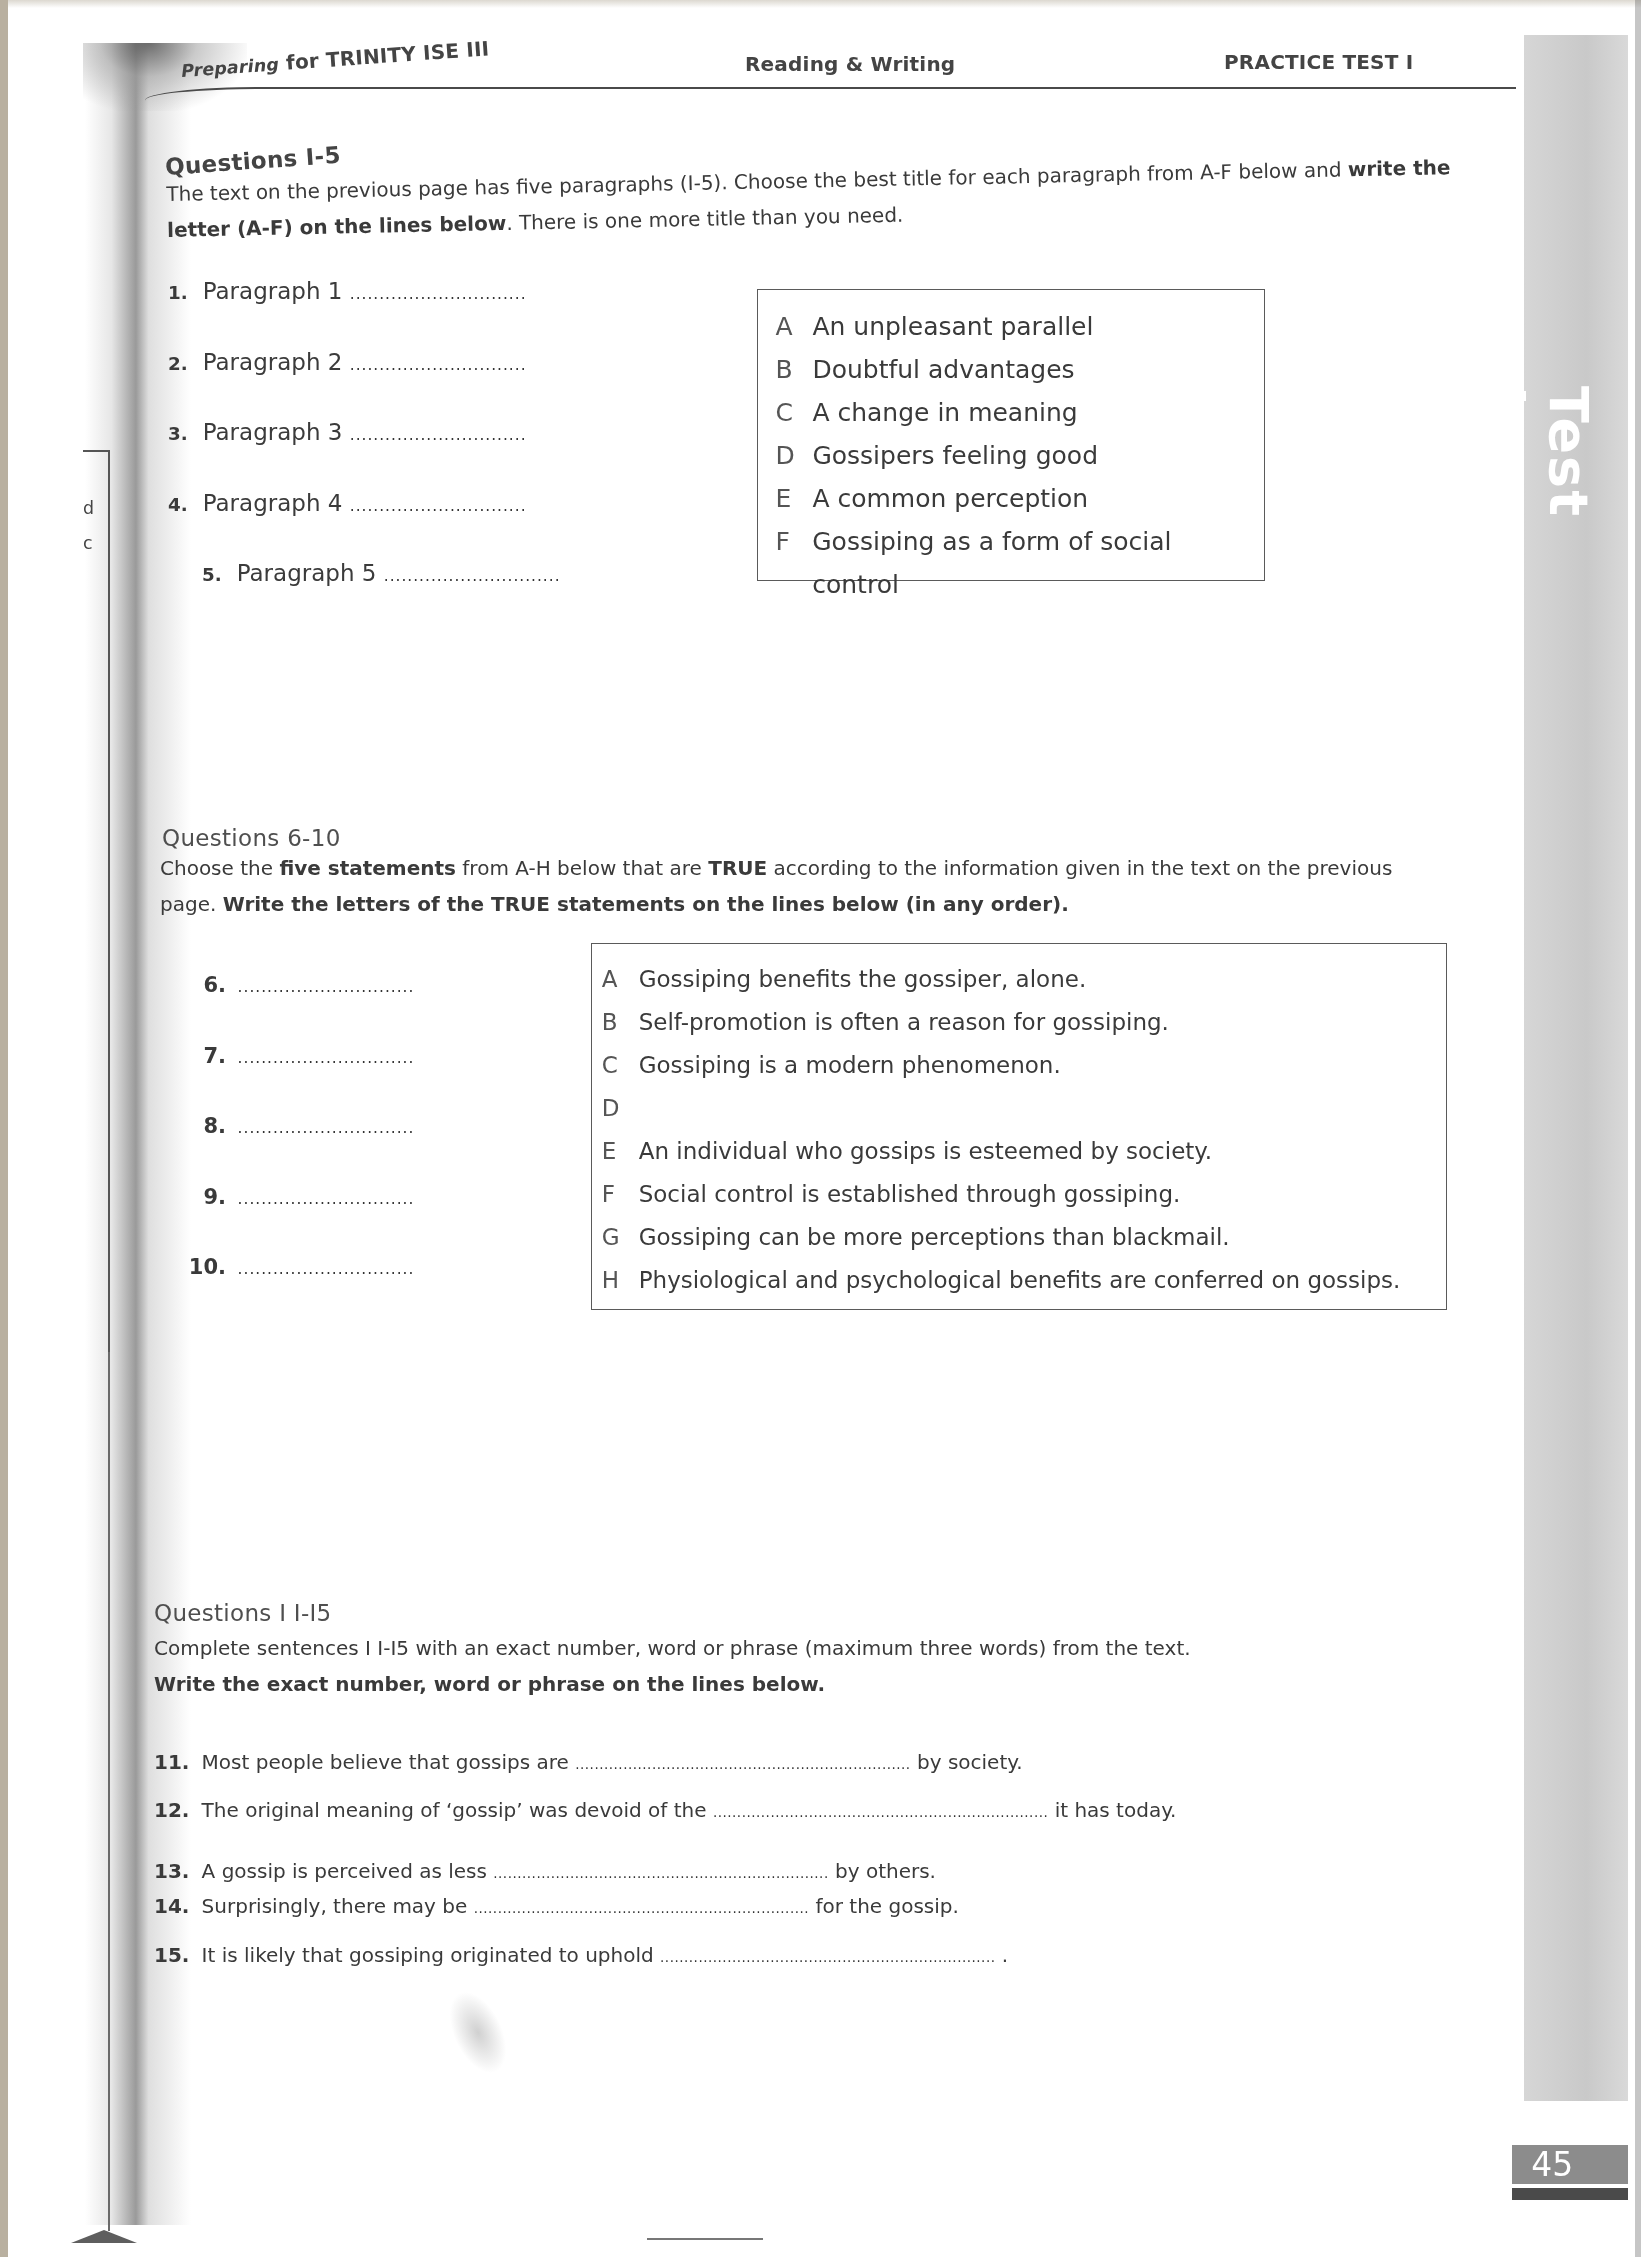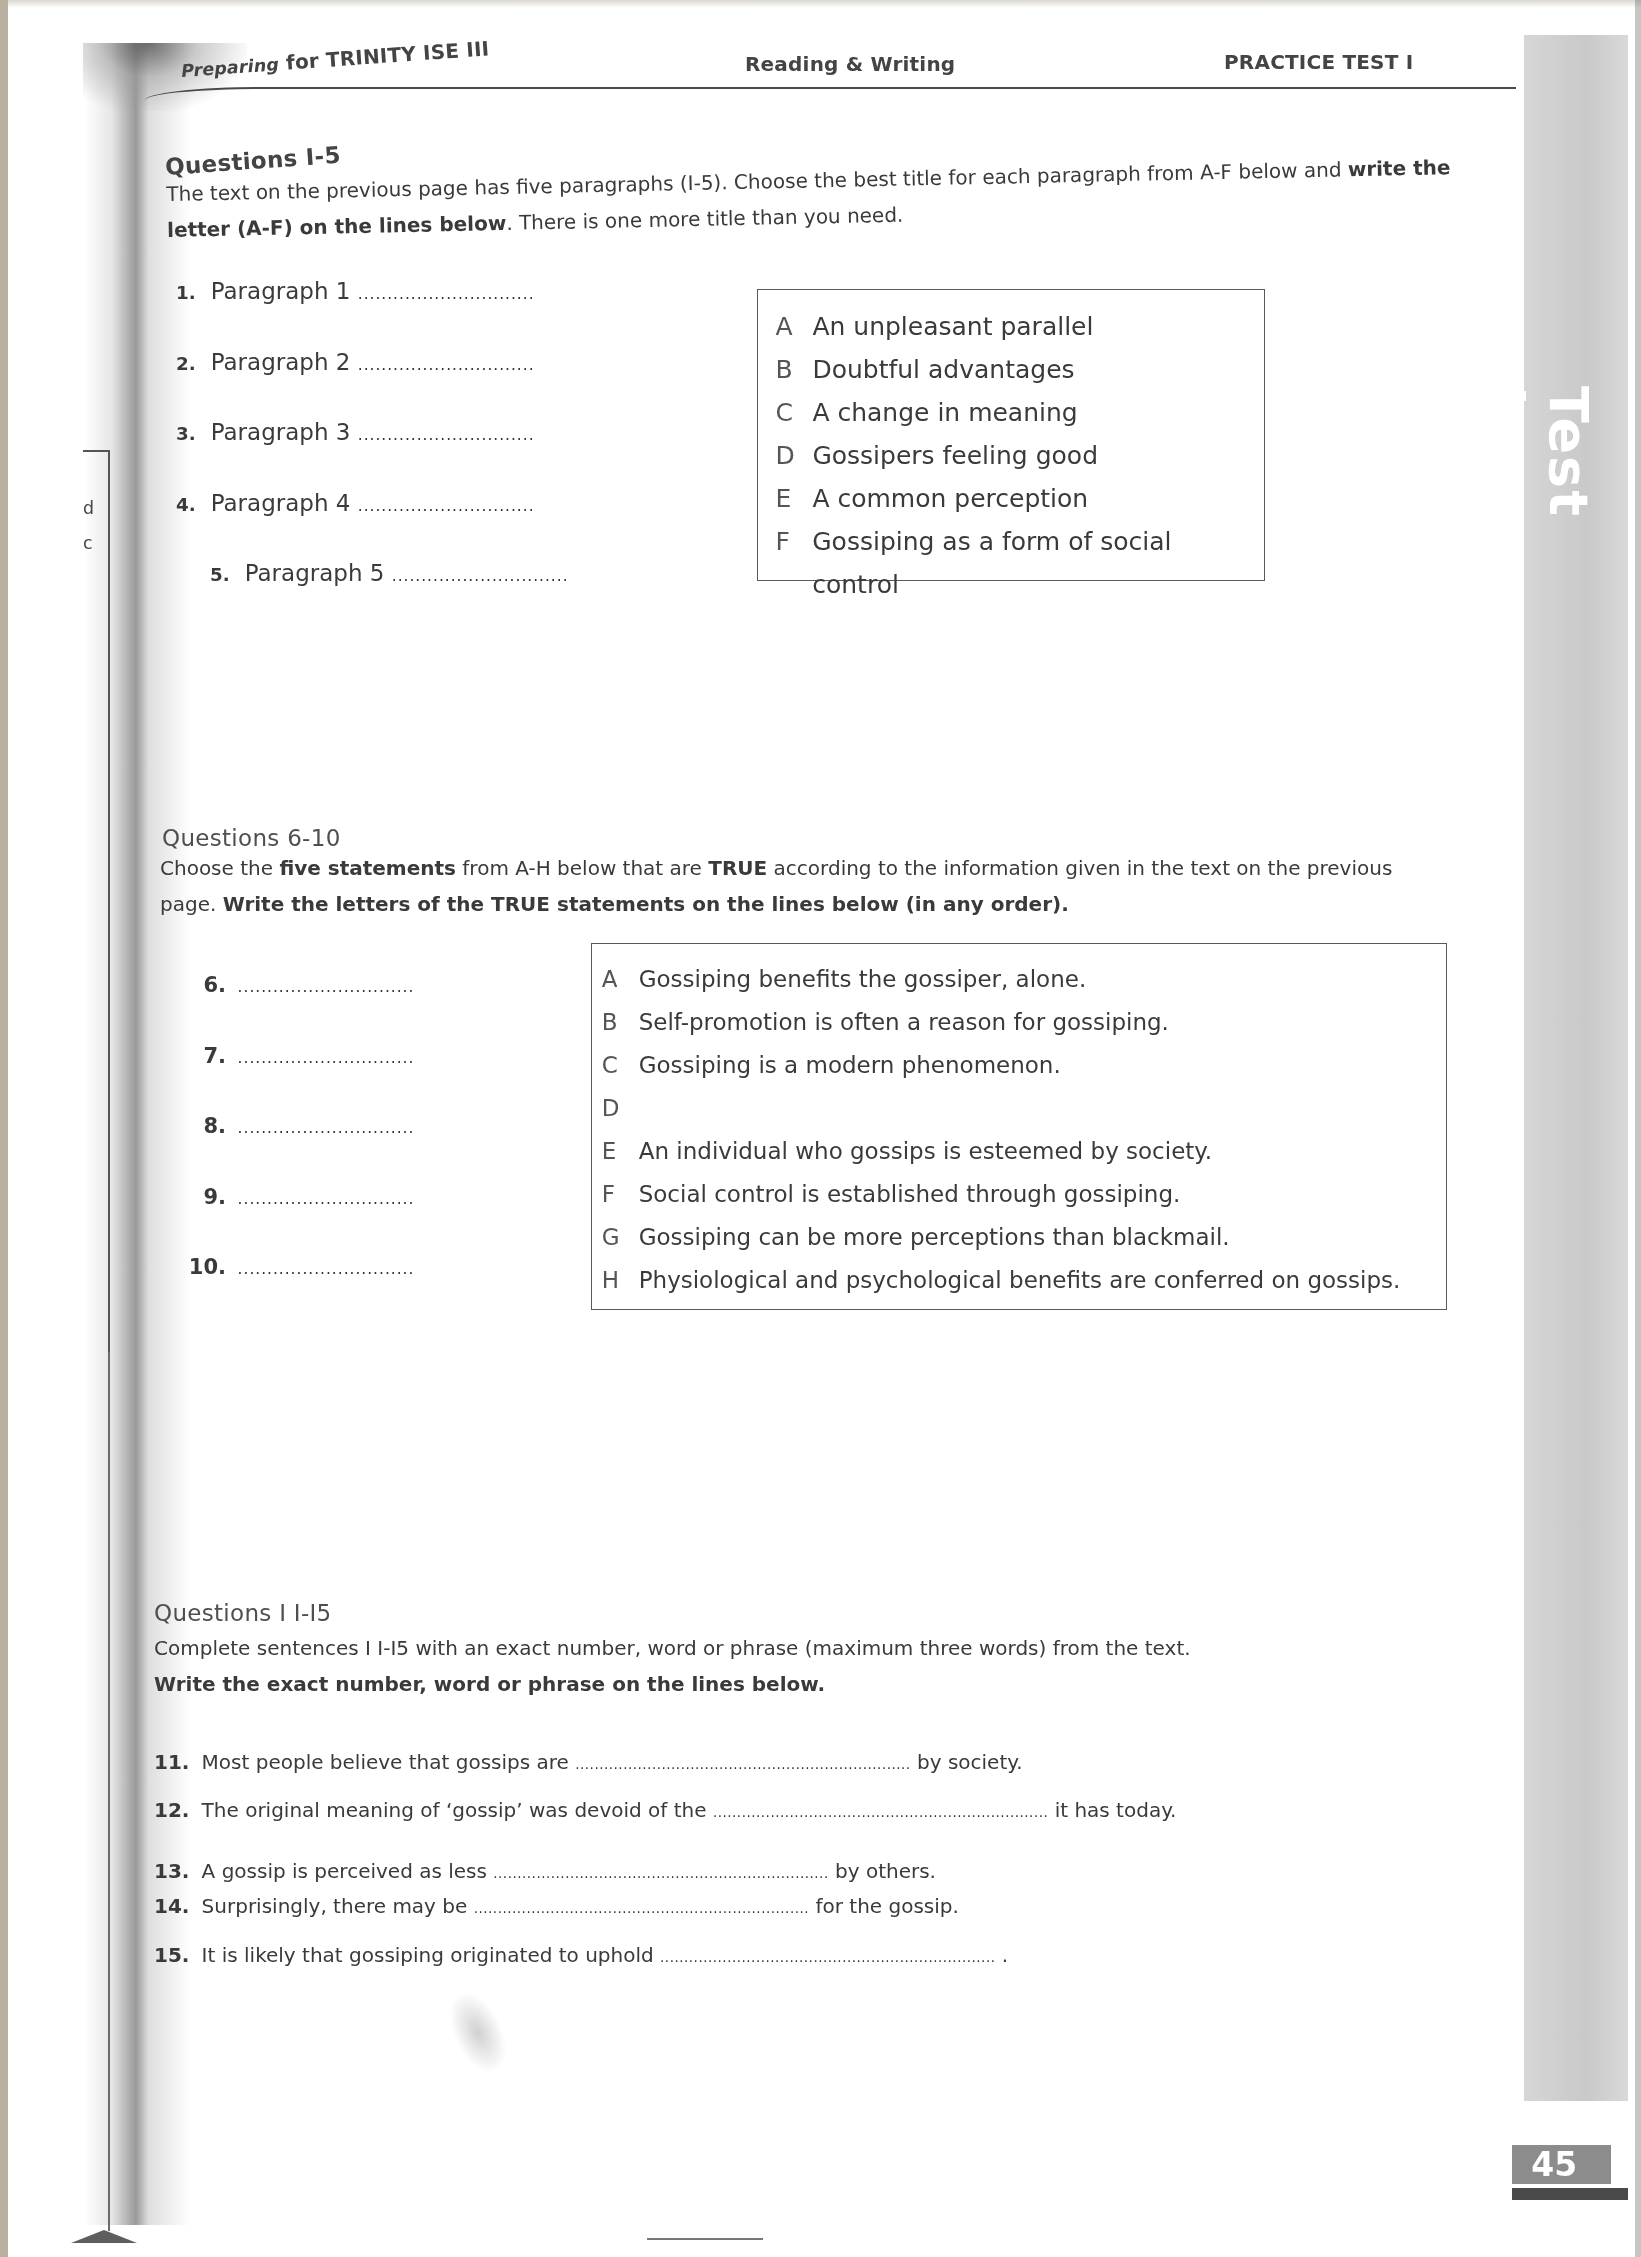--- a/index.html
+++ b/index.html
@@ -43,31 +43,31 @@
   .hdr-mid { left: 745px; }
   .hdr-right { left: 1224px; top: 50px; }
 
   
   .side-tab { position: absolute; left: 1524px; top: 35px; width: 104px; height: 2066px; background: linear-gradient(90deg,#d6d6d6,#c9c9c9 60%,#d9d9d9); }
   .side-tab-label {
     position: absolute; left: 1542px; top: 386px; width: 58px; height: 145px;
     writing-mode: vertical-rl; font-size: 54px; font-weight: bold; color: #ffffff; letter-spacing: 1.9px;
   }
   .page-number-box {
-    position: absolute; left: 1512px; top: 2145px; width: 99px; height: 39px; background: #8c8c8c;
-    color: #fff; font-weight: bold; font-size: 33px; line-height: 39px; text-indent: 19.3px;
+    position: absolute; left: 1512px; top: 2145px; width: 116px; height: 39px; background: #8c8c8c;
+    color: #fff; font-weight: normal; font-size: 33px; line-height: 39px; text-indent: 19.3px;
   }
   .page-number-bar { position: absolute; left: 1512px; top: 2188px; width: 116px; height: 11.6px; background: #4a4a4a; }
 
   
   .section-title { position: absolute; font-size: 23px; color: #4f4f4f; font-weight: normal; letter-spacing: 0.3px; }
   .instr { position: absolute; font-size: 20px; line-height: 36px; color: #3a3a3a; }
   .instr b { font-weight: bold; }
 
-  .para-row { position: absolute; left: 176px; font-size: 23px; color: #3b3b3b; white-space: nowrap; }
+  .para-row { position: absolute; left: 168px; font-size: 23px; color: #3b3b3b; white-space: nowrap; }
   .para-row .num { font-weight: bold; font-size: 18.3px; margin-right: 7.7px; color: #3a3a3a; }
   .dots { letter-spacing: 1px; color: #333; font-size: 15.4px; }
 
   .box { position: absolute; border: 1.9px solid #5a5a5a; background: #fff; }
   .box-item { display: flex; align-items: baseline; color: #3a3a3a; }
   .box-item .letter { color: #555; }
 
   .ans-row { position: absolute; font-size: 21px; color: #3a3a3a; white-space: nowrap; }
   .ans-row .num { font-weight: bold; display: inline-block; width: 46px; text-align: right; margin-right: 11.6px; }
 

